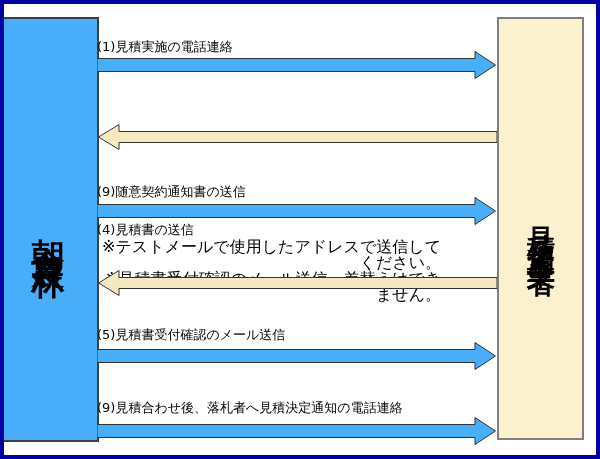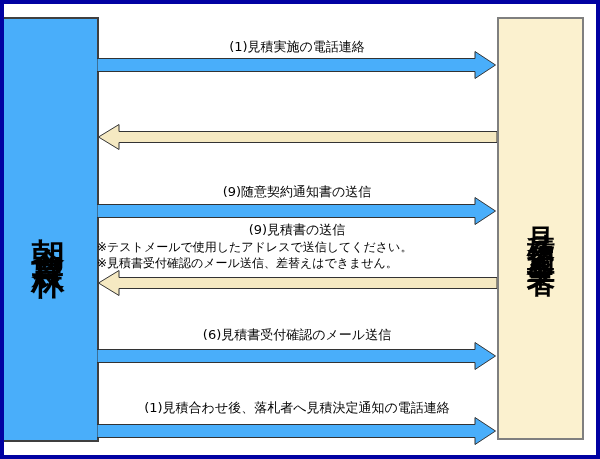--- a/index.html
+++ b/index.html
@@ -33,26 +33,26 @@
     text-orientation:upright;
     font-weight:bold;
     line-height:1;
     white-space:nowrap;
   }
   .entity-left .entity-label { font-size:33px; letter-spacing:9px; }
   .entity-right .entity-label { font-size:28px; letter-spacing:7px; }
 
   .flow-label {
     position:absolute; left:93px; width:400px;
-    text-align:center; font-size:13px; line-height:17px;
+    text-align:left; font-size:13px; line-height:17px;
     white-space:nowrap;
   }
   .flow-notes {
     position:absolute; left:93px; width:344px;
-    text-align:left; font-size:12px; line-height:16px;
+    text-align:right; font-size:16px; line-height:16px;
   }
   svg.arrow { position:absolute; left:93px; width:400px; display:block; }
   .fill-blue  { fill:#49aefa; stroke:#333333; stroke-width:1; }
   .fill-beige { fill:#f5e9c2; stroke:#333333; stroke-width:1; }
 </style>
 </head>
 <body>
 
 <div class="canvas">
 
@@ -71,32 +71,32 @@
 
   <svg class="arrow" style="top:120px" height="26" viewBox="0 0 400 26">
     <polygon class="fill-beige" points="400,7.5 22,7.5 22,0.5 1.5,13 22,25.5 22,18.5 400,18.5"></polygon>
   </svg>
 
   <div class="flow-label" style="top:179px">(9)随意契約通知書の送信</div>
   <svg class="arrow" style="top:193px" height="28" viewBox="0 0 400 28">
     <polygon class="fill-blue" points="0,7.5 378,7.5 378,0.5 398.5,14 378,27.5 378,20.5 0,20.5"></polygon>
   </svg>
 
-  <div class="flow-label" style="top:217px">(9)見積書の送信</div>
+  <div class="flow-label" style="top:217px">(4)見積書の送信</div>
   <div class="flow-notes" style="top:235px">
     <div>※テストメールで使用したアドレスで送信してください。</div>
     <div>※見積書受付確認のメール送信、差替えはできません。</div>
   </div>
   <svg class="arrow" style="top:266px" height="26" viewBox="0 0 400 26">
     <polygon class="fill-beige" points="400,7.5 22,7.5 22,0.5 1.5,13 22,25.5 22,18.5 400,18.5"></polygon>
   </svg>
 
-  <div class="flow-label" style="top:322px">(6)見積書受付確認のメール送信</div>
+  <div class="flow-label" style="top:322px">(5)見積書受付確認のメール送信</div>
   <svg class="arrow" style="top:338px" height="28" viewBox="0 0 400 28">
     <polygon class="fill-blue" points="0,7.5 378,7.5 378,0.5 398.5,14 378,27.5 378,20.5 0,20.5"></polygon>
   </svg>
 
-  <div class="flow-label" style="top:395px">(1)見積合わせ後、落札者へ見積決定通知の電話連絡</div>
+  <div class="flow-label" style="top:395px">(9)見積合わせ後、落札者へ見積決定通知の電話連絡</div>
   <svg class="arrow" style="top:413px" height="28" viewBox="0 0 400 28">
     <polygon class="fill-blue" points="0,7.5 378,7.5 378,0.5 398.5,14 378,27.5 378,20.5 0,20.5"></polygon>
   </svg>
 
 </div>
 
 </body></html>

